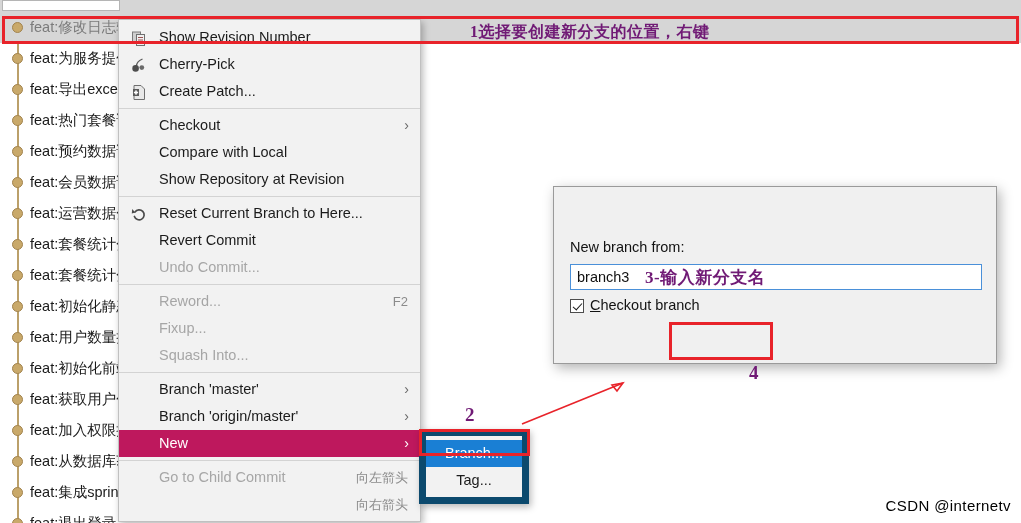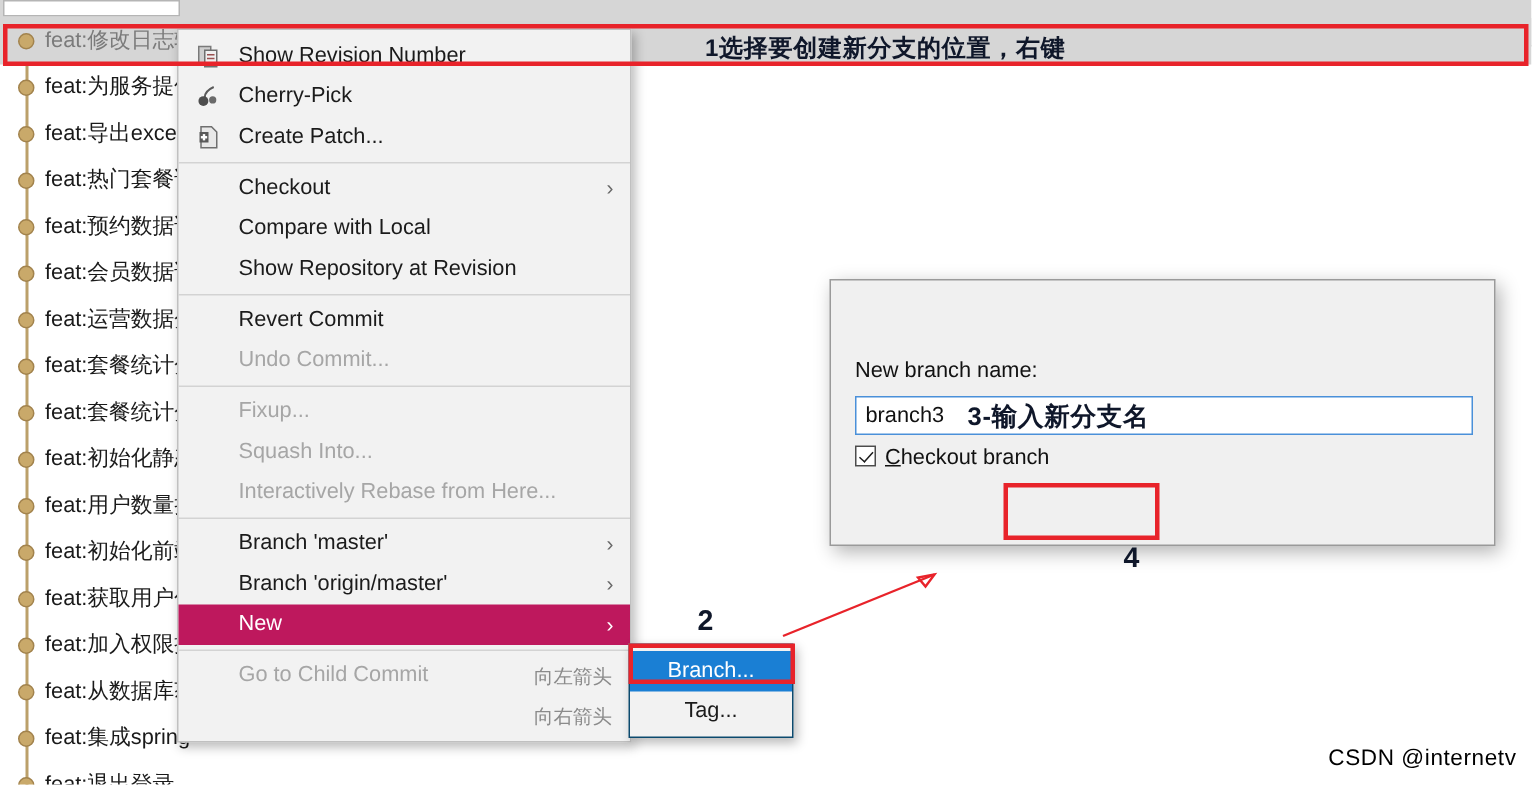--- a/index.html
+++ b/index.html
@@ -41,21 +41,21 @@
   .mi.sel{background:#be185d;color:#ffffff;}
   .mi .accel{position:absolute;right:12px;top:0;font-size:13px;color:#8b8b8b;}
   .mi .arrow{position:absolute;right:11px;top:0;font-size:14px;color:#6a6a6a;font-weight:400;}
   .mi.sel .arrow{color:#ffffff;}
   .mi .micon{position:absolute;left:12px;top:5px;width:17px;height:17px;}
   .sep{height:1px;background:#d3d3d3;margin:3px 0;}
 
   
   #submenu{
     position:absolute;left:419px;top:429px;width:110px;
-    background:#f2f2f2;border:1px solid #0c4a6e;
+    background:#f2f2f2;border:7px solid #0c4a6e;
     box-shadow:2px 3px 7px rgba(0,0,0,.28);
     padding:4px 0 3px 0;box-sizing:border-box;z-index:45;
   }
   #submenu .smi{height:27px;line-height:27px;text-align:center;font-size:14.5px;color:#1b1b1b;}
   #submenu .smi.sel{background:#1a7fd4;color:#fff;}
 
   
   #dialog{
     position:absolute;left:553px;top:186px;width:444px;height:178px;
     background:#f0f0f0;border:1px solid #9a9a9a;
@@ -65,31 +65,31 @@
   #dialog .dlg-icon{position:absolute;left:14px;top:12px;width:18px;height:18px;}
   #dialog .dlg-title{position:absolute;left:43px;top:10px;font-size:14.5px;color:#121212;}
   #dialog .dlg-close{position:absolute;right:12px;top:9px;width:24px;height:24px;line-height:24px;text-align:center;font-size:19px;color:#3a3a3a;cursor:default;}
   #dialog .field-label{position:absolute;left:16px;top:52px;font-size:14.5px;color:#121212;}
   #dialog .branch-input{
     position:absolute;left:16px;top:77px;width:412px;height:26px;
     background:#ffffff;border:1px solid #4a90d9;box-sizing:border-box;
     font-family:"Liberation Sans",sans-serif;font-size:14.5px;color:#111;
     padding:0 6px;outline:none;
   }
-  #dialog .chk-row{position:absolute;left:16px;top:110px;display:flex;align-items:flex-start;gap:6px;font-size:14.5px;color:#121212;}
+  #dialog .chk-row{position:absolute;left:16px;top:110px;display:flex;align-items:flex-end;gap:6px;font-size:14.5px;color:#121212;}
   #dialog .chkbox{width:14px;height:14px;border:1px solid #4c4c4c;background:#fff;position:relative;box-sizing:border-box;}
   #dialog .chkbox:after{content:"";position:absolute;left:3.5px;top:1px;width:4px;height:8px;border:solid #1b1b1b;border-width:0 1.8px 1.8px 0;transform:rotate(42deg);}
   #btn-ok{left:676px;width:92px;border:2px solid #2a8ad4;background:#e1e1e1;line-height:21px;}
   #btn-cancel{left:781px;width:90px;}
   .chk-u{text-decoration:underline;}
 
   
   .anno{position:absolute;z-index:90;pointer-events:none;}
   .rbox{border:3px solid #e8232a;box-sizing:border-box;}
-  .rtext{color:#0f172a;font-weight:bold;font-family:Liberation Sans, sans-serif;}
+  .rtext{color:#701a75;font-weight:bold;font-family:Liberation Serif, serif;}
   #anno-top-box{left:2px;top:16px;width:1017px;height:28px;}
   #anno-top-text{left:470px;top:22px;font-size:16px;letter-spacing:.5px;}
   #anno-branch-box{left:419px;top:429px;width:111px;height:27px;}
   #anno-num2{left:465px;top:404px;font-size:19px;}
   #anno-input-text{left:645px;top:266px;font-size:17px;letter-spacing:.5px;}
   #anno-ok-box{left:669px;top:322px;width:104px;height:38px;}
   #anno-num4{left:749px;top:362px;font-size:19px;}
   #anno-arrow{left:520px;top:378px;width:110px;height:50px;}
 
   
@@ -205,44 +205,48 @@
           <path d="M3 1.5 h7 l3.5 3.5 v10.5 h-10.5 z" fill="#e8e8e8" stroke="#6f6f6f" stroke-width="1"></path>
           <rect x="2" y="5" width="6" height="7" fill="#5a5a5a"></rect>
           <rect x="4.2" y="6.4" width="1.6" height="4.2" fill="#fff"></rect>
           <rect x="2.9" y="7.7" width="4.2" height="1.6" fill="#fff"></rect>
         </svg></span><span>Create Patch...</span></div>
     <div class="sep"></div>
     <div class="mi"><span>Checkout</span><span class="arrow">›</span></div>
     <div class="mi"><span>Compare with Local</span></div>
     <div class="mi"><span>Show Repository at Revision</span></div>
     <div class="sep"></div>
+    <div class="mi"><span class="micon"><svg viewBox="0 0 17 17">
+          <path d="M4 6 A5 5 0 1 1 3.4 10.5" stroke="#4a4a4a" stroke-width="1.7" fill="none" stroke-linecap="round"></path>
+          <path d="M1.2 3 L4.2 6.4 L0.8 7.4 Z" fill="#4a4a4a"></path>
+        </svg></span><span>Reset Current Branch to Here...</span></div>
     <div class="mi"><span>Revert Commit</span></div>
     <div class="mi disabled"><span>Undo Commit...</span></div>
     <div class="sep"></div>
+    <div class="mi disabled"><span>Reword...</span><span class="accel">F2</span></div>
     <div class="mi disabled"><span>Fixup...</span></div>
     <div class="mi disabled"><span>Squash Into...</span></div>
-    <div class="mi disabled"><span>Interactively Rebase from Here...</span></div>
     <div class="sep"></div>
     <div class="mi"><span>Branch 'master'</span><span class="arrow">›</span></div>
     <div class="mi"><span>Branch 'origin/master'</span><span class="arrow">›</span></div>
     <div class="mi sel"><span>New</span><span class="arrow">›</span></div>
     <div class="sep"></div>
     <div class="mi disabled"><span>Go to Child Commit</span><span class="accel">向左箭头</span></div>
     <div class="mi">
       <span class="accel">向右箭头</span>
     </div>
   </div>
 
 <div id="submenu">
     <div class="smi sel">Branch...</div>
     <div class="smi">Tag...</div>
   </div>
 
 <div id="dialog">
-  <div class="field-label">New branch name:</div>
+  <div class="field-label">New branch from:</div>
   <input class="branch-input" value="branch3" style="">
   <div class="chk-row">
     <span class="chkbox"></span>
     <span><span class="chk-u">C</span><span>heckout branch</span></span>
   </div>
 </div>
 <div class="btn" id="btn-ok">OK</div>
 <div class="btn" id="btn-cancel">Cancel</div>
 
 <div class="anno rbox" id="anno-top-box"></div>

